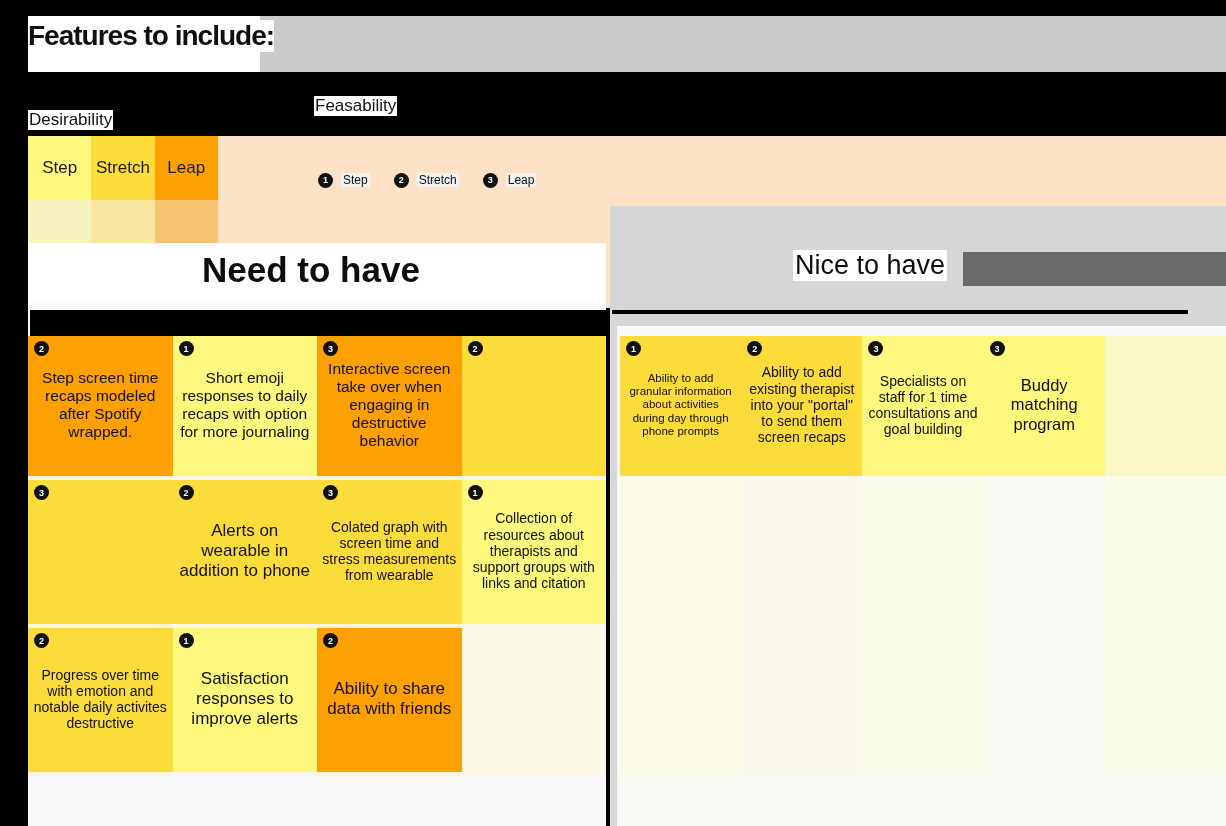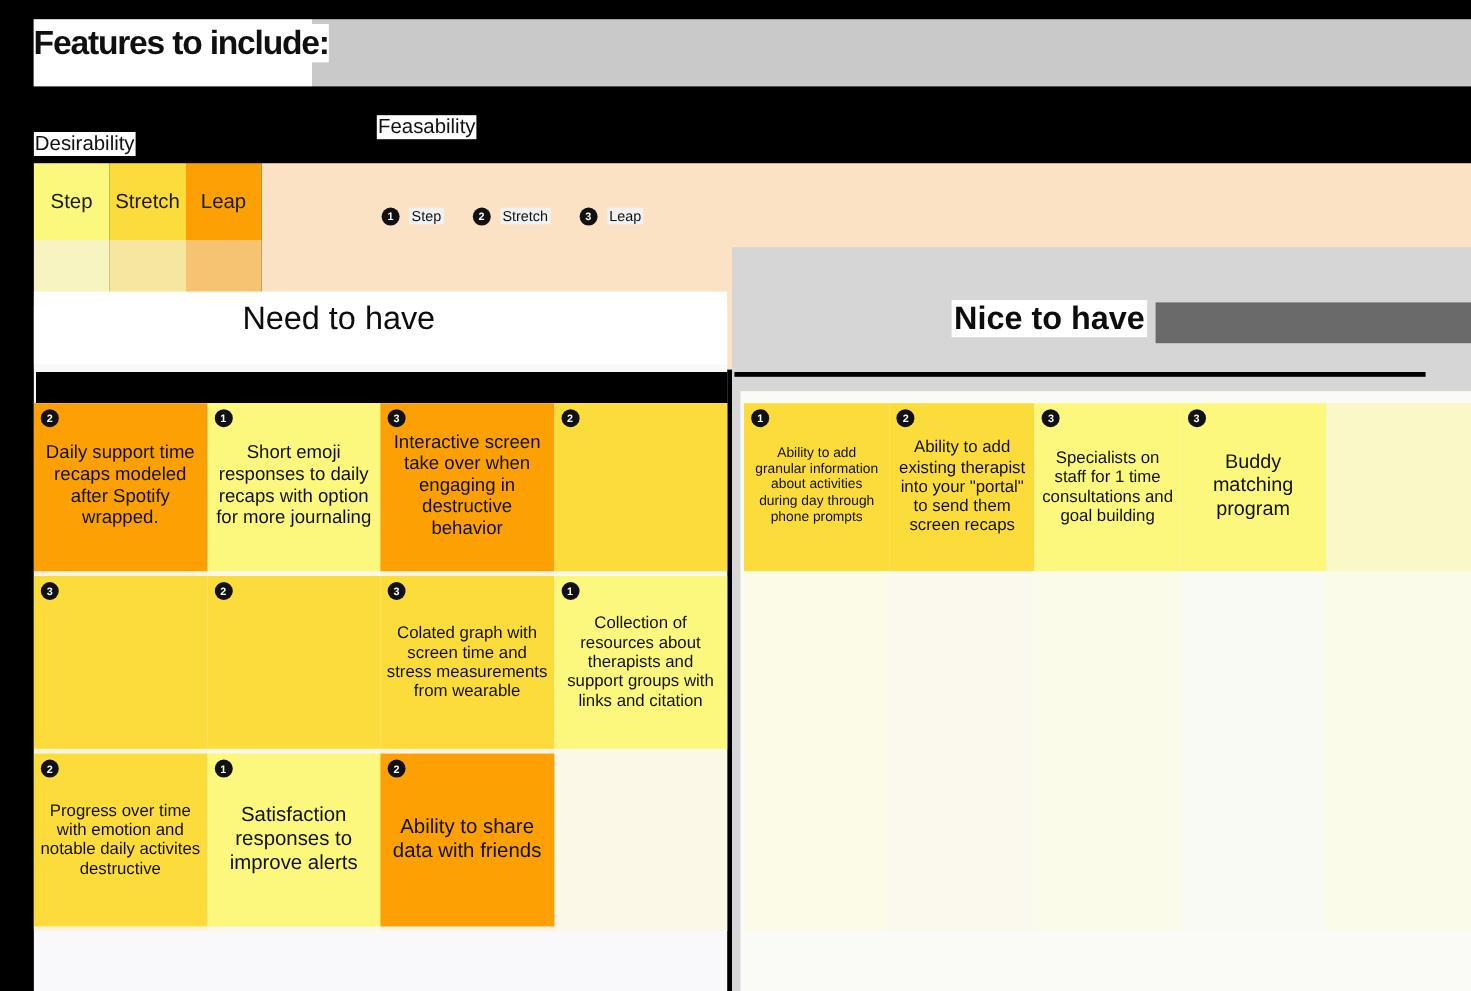--- a/index.html
+++ b/index.html
@@ -62,39 +62,39 @@
   .need-panel{
     position:absolute;left:28px;top:255px;width:578px;height:571px;
     background:#f9f9fb;
   }
   .need-banner{
     position:absolute;left:28px;top:243px;width:578px;height:60px;
     background:#ffffff;
   }
   .need-title{
     position:absolute;left:200px;top:250px;
-    font-size:27px;font-weight:normal;color:#0d0d0d;
+    font-size:35px;font-weight:bold;color:#0d0d0d;
     background:#ffffff;padding:0 2px;white-space:nowrap;
   }
   .need-blackbar{
     position:absolute;left:30px;top:310px;width:576px;height:26px;background:#000;
   }
 
   
   .nice-panel{
     position:absolute;left:610px;top:206px;width:616px;height:620px;
     background:#d6d6d6;
   }
   .nice-inner{
     position:absolute;left:617px;top:326px;width:609px;height:500px;
     background:#fafaf6;
   }
   .nice-title{
     position:absolute;left:793px;top:250px;
-    font-size:27px;font-weight:bold;color:#0d0d0d;
+    font-size:27px;font-weight:normal;color:#0d0d0d;
     background:#ffffff;padding:0 2px;white-space:nowrap;z-index:4;
   }
   .nice-greybar{
     position:absolute;left:963px;top:252px;width:263px;height:34px;background:#6a6a6a;z-index:3;
   }
   .nice-rule{
     position:absolute;left:612px;top:310px;width:576px;height:4px;background:#000;z-index:3;
   }
 
   
@@ -180,40 +180,41 @@
   </div>
 
   <div class="need-panel"></div>
   <div class="need-banner"></div>
   <div class="need-title">Need to have</div>
   <div class="need-blackbar"></div>
   <div class="grid-need" id="grid-need">
       <div class="col col-need" style="background: rgb(251, 245, 221);">
         <div class="card h-a fs-15" style="background: rgb(252, 160, 3);">
           <span class="badge">2</span>
-          <span class="ctext">Daily support time recaps modeled after Spotify wrapped.</span>
+          <span class="ctext">Step screen time recaps modeled after Spotify wrapped.</span>
         </div>
         <div class="gap"></div>
         <div class="card h-b fs-14" style="background: rgb(252, 220, 59);">
           <span class="badge">3</span>
         </div>
         <div class="gap"></div>
         <div class="card h-c fs-14" style="background: rgb(252, 220, 59);">
           <span class="badge">2</span>
           <span class="ctext">Progress over time with emotion and notable daily activites destructive</span>
         </div>
       </div>
       <div class="col col-need" style="background: rgb(251, 248, 232);">
         <div class="card h-a fs-15" style="background: rgb(251, 248, 125);">
           <span class="badge">1</span>
           <span class="ctext">Short emoji responses to daily recaps with option for more journaling</span>
         </div>
         <div class="gap"></div>
         <div class="card h-b fs-17" style="background: rgb(252, 220, 59);">
           <span class="badge">2</span>
+          <span class="ctext">Alerts on wearable in addition to phone</span>
         </div>
         <div class="gap"></div>
         <div class="card h-c fs-17" style="background: rgb(251, 248, 125);">
           <span class="badge">1</span>
           <span class="ctext">Satisfaction responses to improve alerts</span>
         </div>
       </div>
       <div class="col col-need" style="background: rgb(251, 245, 221);">
         <div class="card h-a fs-15" style="background: rgb(252, 160, 3);">
           <span class="badge">3</span>

